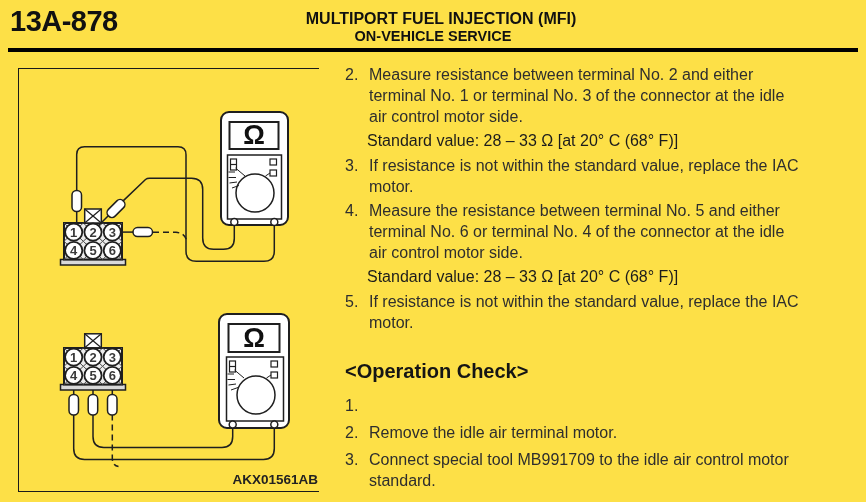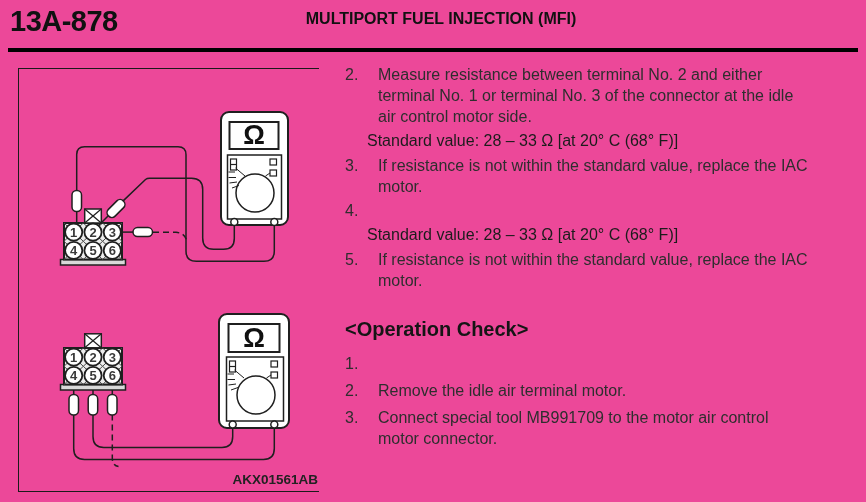--- a/index.html
+++ b/index.html
@@ -1,17 +1,17 @@
 <!DOCTYPE html>
 <html><head>
 <meta charset="utf-8">
 <style>
   html,body { margin:0; padding:0; background:#ffffff; }
   .page {
-    position:relative; width:866px; height:502px; background:#ec4899;
+    position:relative; width:866px; height:502px; background:#fde047;
     font-family:"Liberation Sans","DejaVu Sans",sans-serif; color:#2e2e2e;
     overflow:hidden;
   }
   
   .page-num {
     position:absolute; left:10px; top:5px;
     font-size:29px; font-weight:bold; letter-spacing:-0.5px; color:#111;
   }
   .header-titles {
     position:absolute; left:0; top:9px; width:866px; text-align:center;
@@ -28,39 +28,40 @@
     border-bottom:1.5px solid #1a1a1a;
   }
   .figure-box svg { display:block; }
   
   .content {
     position:absolute; left:345px; top:64px; width:490px;
     font-size:16px; line-height:21px;
   }
   .step { display:flex; margin-bottom:3px; }
   .step .num { width:24px; flex:none; }
-  .step .txt { width:434px;margin-left:9px; }
+  .step .txt { width:434px; }
   .standard {
     font-weight:normal; color:#1c1c1c; margin:1px 0 4px 22px;
   }
   .op-heading {
     font-size:20px; font-weight:bold; color:#151515; margin:28px 0 13px 0;
   }
   .op-steps .step { margin-bottom:6px; }
   
   .ln { stroke:#1f1f1f; fill:none; }
 </style>
 </head>
 <body>
 
 <div class="page">
 
   <div class="page-num">13A-878</div>
   <div class="header-titles">
     <div class="header-title-1">MULTIPORT FUEL INJECTION (MFI)</div>
+    <div class="header-title-2">ON-VEHICLE SERVICE</div>
   </div>
   <div class="header-rule"></div>
 
   <div class="figure-box">
     <svg width="300" height="422" viewBox="0 0 300 422">
 
       <g>
 
         <path class="ln" stroke-width="1.5" d="M 57.7 121.5 V 85.5 Q 57.7 77.7 65.5 77.7 H 159 Q 167 77.7 167 85.7 V 182 Q 167 192.3 177.3 192.3 H 245 Q 255.3 192.3 255.3 182 V 157"></path>
         <path class="ln" stroke-width="1.5" d="M 104.4 131.6 L 126.5 110.5 Q 128 109.3 130.5 109.3 H 172.5 Q 183.7 109.3 183.7 120.5 V 169 Q 183.7 180.3 194.5 180.3 H 204.5 Q 215.3 180.3 215.3 169.5 V 157"></path>
@@ -222,38 +223,39 @@
     </div>
     <div class="standard">Standard value: 28 – 33 Ω [at 20° C (68° F)]</div>
 
     <div class="step">
       <span class="num">3.</span>
       <span class="txt">If resistance is not within the standard value, replace the IAC motor.</span>
     </div>
 
     <div class="step">
       <span class="num">4.</span>
+      <span class="txt">Measure the resistance between terminal No. 5 and either terminal No. 6 or terminal No. 4 of the connector at the idle air control motor side.</span>
     </div>
     <div class="standard">Standard value: 28 – 33 Ω [at 20° C (68° F)]</div>
 
     <div class="step">
       <span class="num">5.</span>
       <span class="txt">If resistance is not within the standard value, replace the IAC motor.</span>
     </div>
 
     <div class="op-heading">&lt;Operation Check&gt;</div>
 
     <div class="op-steps">
       <div class="step">
         <span class="num">1.</span>
       </div>
       <div class="step">
         <span class="num">2.</span>
         <span class="txt">Remove the idle air terminal motor.</span>
       </div>
       <div class="step">
         <span class="num">3.</span>
-        <span class="txt">Connect special tool MB991709 to the motor air control motor connector.</span>
+        <span class="txt">Connect special tool MB991709 to the idle air control motor standard.</span>
       </div>
     </div>
   </div>
 
 </div>
 
 </body></html>

